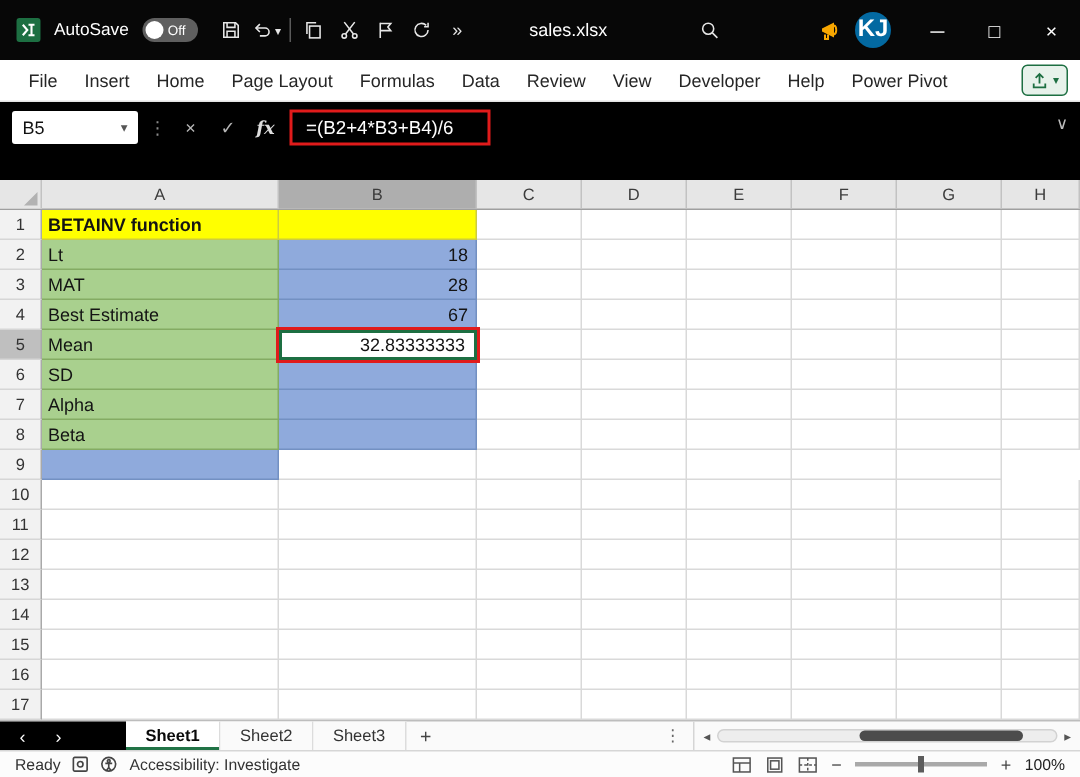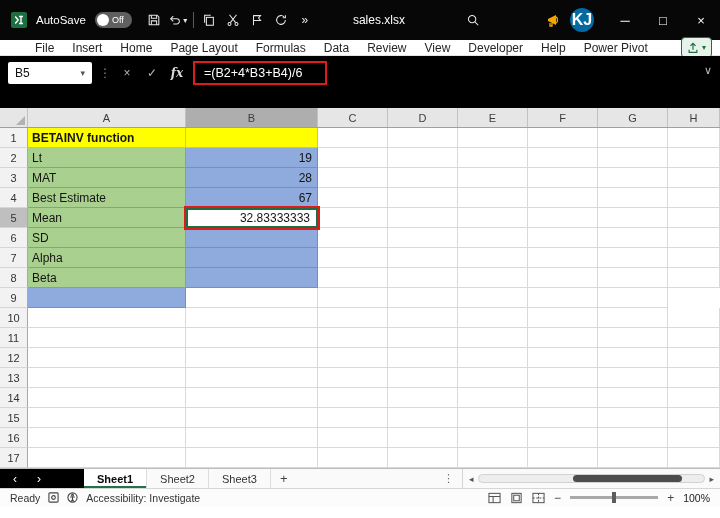--- a/index.html
+++ b/index.html
@@ -21,21 +21,21 @@
   .overflow { font-size:12px; }
   .doc-title { margin-left:36px; color:#fff; font-size:12px; }
   .search-btn { margin-left:56px; }
   .tb-right { margin-left:auto; display:flex; align-items:center; }
   .orange-icon { width:18px; height:18px; display:flex; align-items:center; margin-right:7px; }
   .user { font-size:11px; margin-right:8px; }
   .avatar { width:24px; height:24px; border-radius:50%; background:#0369a1; color:#fff; font-size:16px; font-weight:bold; display:flex; align-items:center; justify-content:center; margin-right:12px; }
   .win { width:38px; height:40px; display:flex; align-items:center; justify-content:center; font-size:13px; color:#fff; }
 
   
-  .ribbon { height:16px; background:#fff; border-bottom:1px solid #e3e3e3; display:flex; padding-left:26px; color:#262626; font-size:12px; }
+  .ribbon { height:28px; background:#fff; border-bottom:1px solid #e3e3e3; display:flex; padding-left:10px; color:#262626; font-size:12px; }
   .rtab { padding:0 9px; height:100%; display:flex; align-items:center; cursor:pointer; }
   .ribbon-right { margin-left:auto; display:flex; align-items:center; gap:6px; padding-right:8px; }
   .comments { border:1px solid #ababab; border-radius:4px; height:21px; display:flex; align-items:center; gap:5px; padding:0 9px; font-size:11.5px; color:#262626; }
   .comments svg { width:12px; height:12px; stroke:#3a3a3a; fill:none; stroke-width:1.2; }
   .sharebtn { border:1px solid #1d6f42; background:#e7f2eb; border-radius:4px; height:21px; display:flex; align-items:center; gap:3px; padding:0 5px; color:#1d6f42; }
   .sharebtn svg { width:12px; height:12px; stroke:#1d6f42; fill:none; stroke-width:1.4; }
   .sharebtn .caret { font-size:8px; }
 
   
   .formula-strip { height:52px; background:#000; position:relative; }
@@ -220,21 +220,21 @@
       <div class="cell"></div>
       <div class="cell"></div>
       <div class="cell"></div>
       <div class="cell"></div>
       <div class="cell"></div>
       <div class="cell"></div>
     </div>
     <div class="grid-row">
       <div class="rowno">2</div>
       <div class="cell green">Lt</div>
-      <div class="cell blue">19</div>
+      <div class="cell blue">18</div>
       <div class="cell"></div>
       <div class="cell"></div>
       <div class="cell"></div>
       <div class="cell"></div>
       <div class="cell"></div>
       <div class="cell"></div>
     </div>
     <div class="grid-row">
       <div class="rowno">3</div>
       <div class="cell green">MAT</div>

